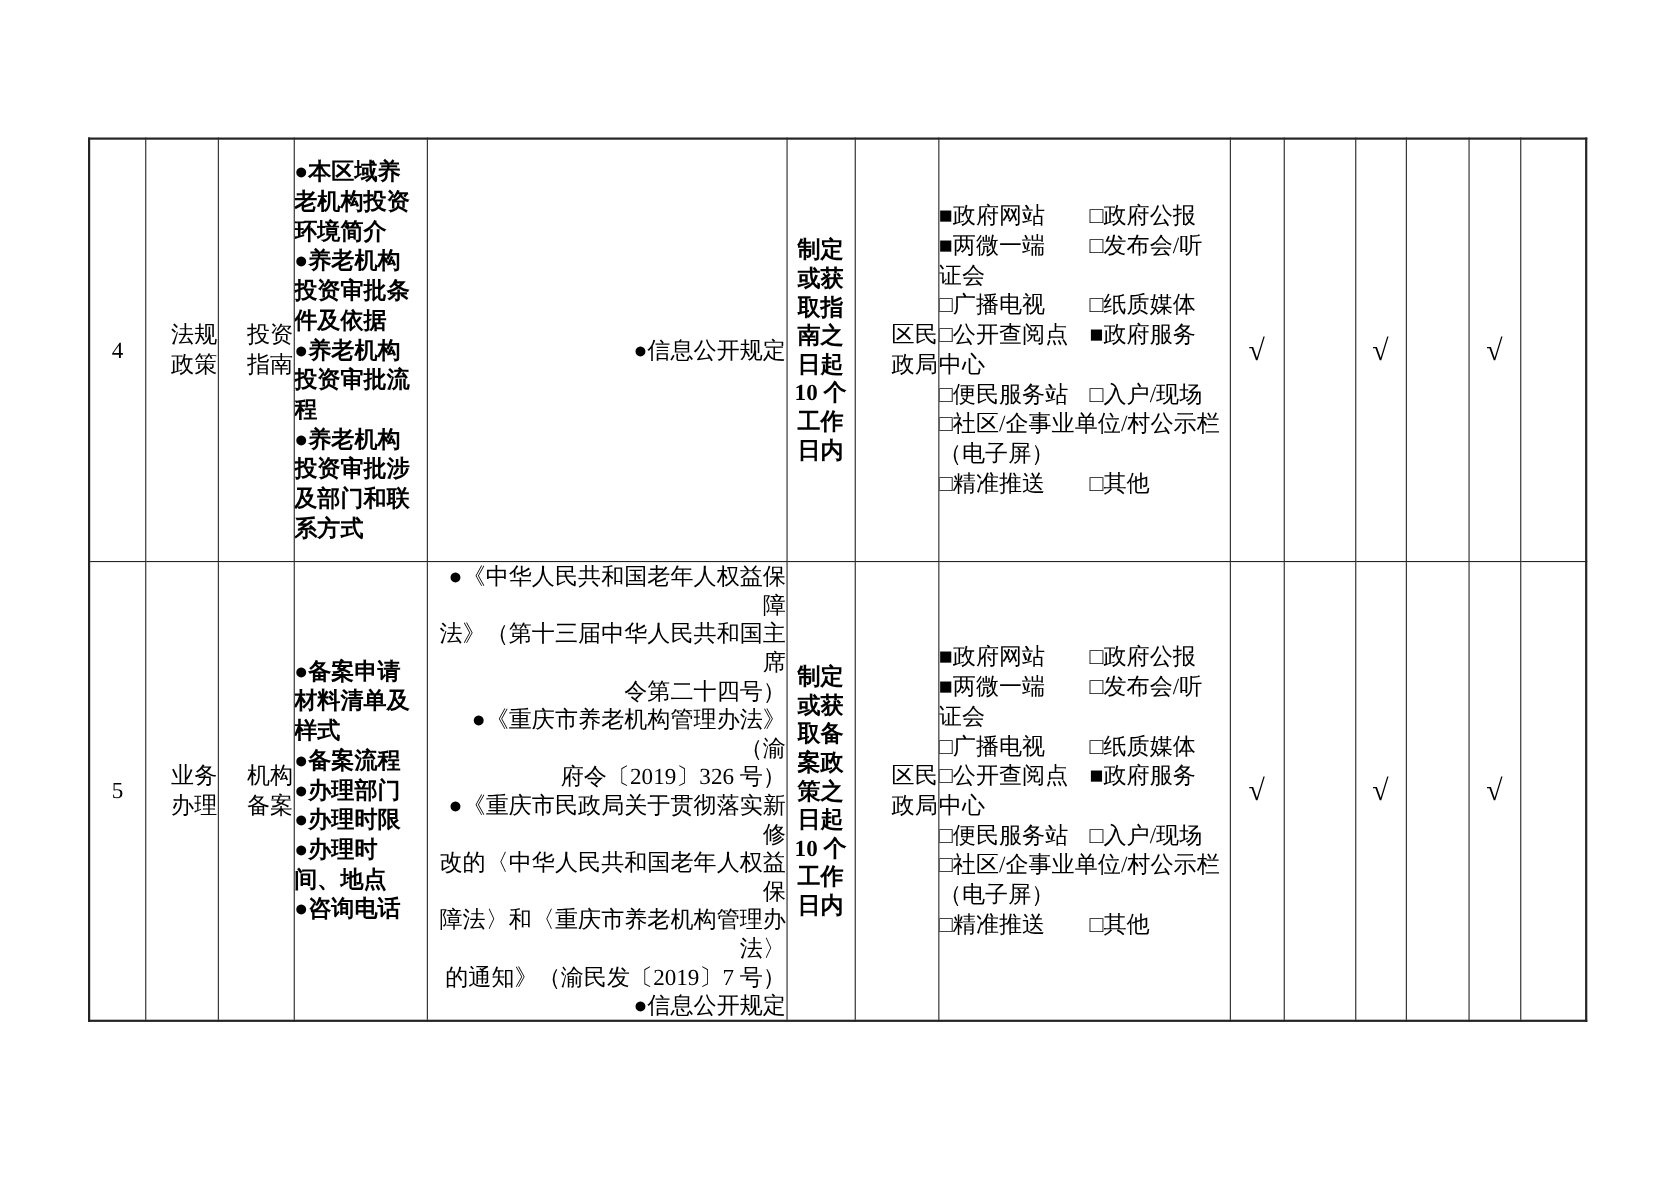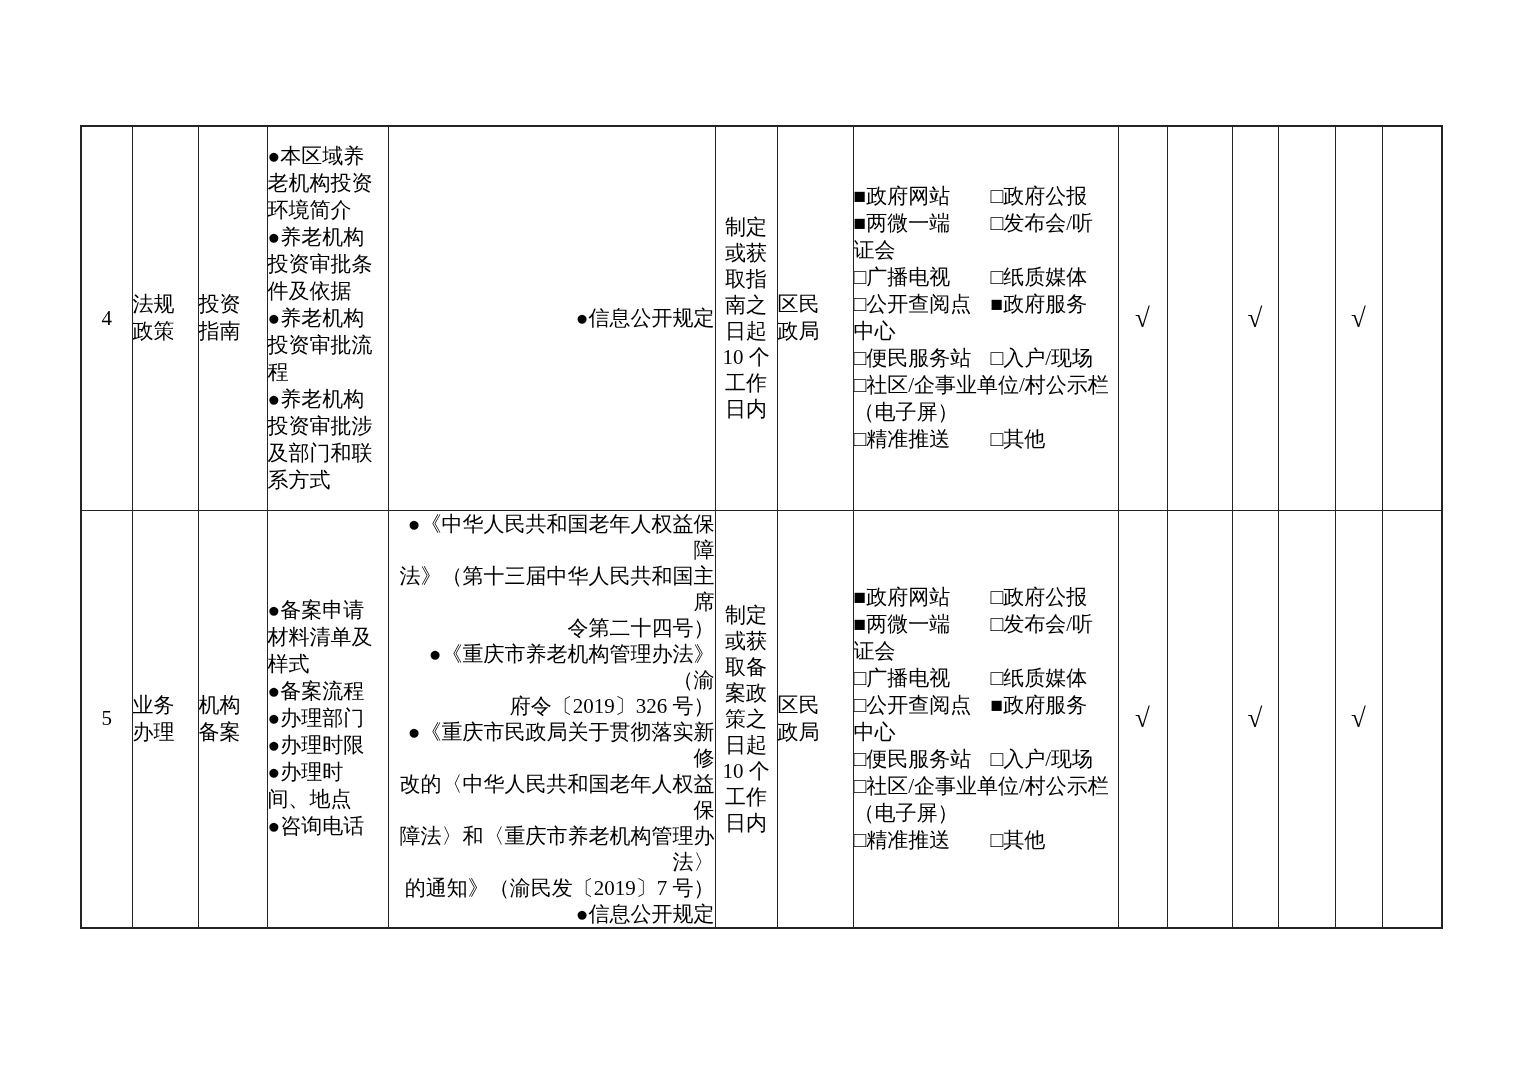--- a/index.html
+++ b/index.html
@@ -24,24 +24,24 @@
   table.grid td {
     border: 1px solid #242424;
     vertical-align: middle;
     padding: 0;
     overflow: hidden;
   }
   tbody tr.row-a { height: 384px; }
   tbody tr.row-b { height: 378px; }
 
   td.c-num    { text-align: center; line-height: 27px; white-space: pre; }
-  td.c-center { text-align: left; line-height: 27px; white-space: pre; }
-  td.c-items  { text-align: left; line-height: 27px; white-space: pre-wrap; padding: 0 4px 0 10px; }
+  td.c-center { text-align: right; line-height: 27px; white-space: pre; }
+  td.c-items  { text-align: left; line-height: 27px; white-space: pre-wrap; padding: 0 4px 0 10px; font-weight: bold; }
   td.c-content{ text-align: right; line-height: 26px; white-space: pre-wrap; padding: 0 4px 0 13px; }
-  td.c-time   { text-align: center; line-height: 26px; white-space: pre; }
+  td.c-time   { text-align: center; line-height: 26px; white-space: pre; font-weight: bold; }
   td.c-channels { text-align: left; line-height: 27px; padding: 0 4px 0 7px; }
   td.c-check  { text-align: center; font-size: 27px; }
 
   .chan-line { white-space: nowrap; }
   .chan-l.fixed { display: inline-block; width: 137px; }
 </style>
 </head>
 <body>
 
 <div class="page">

